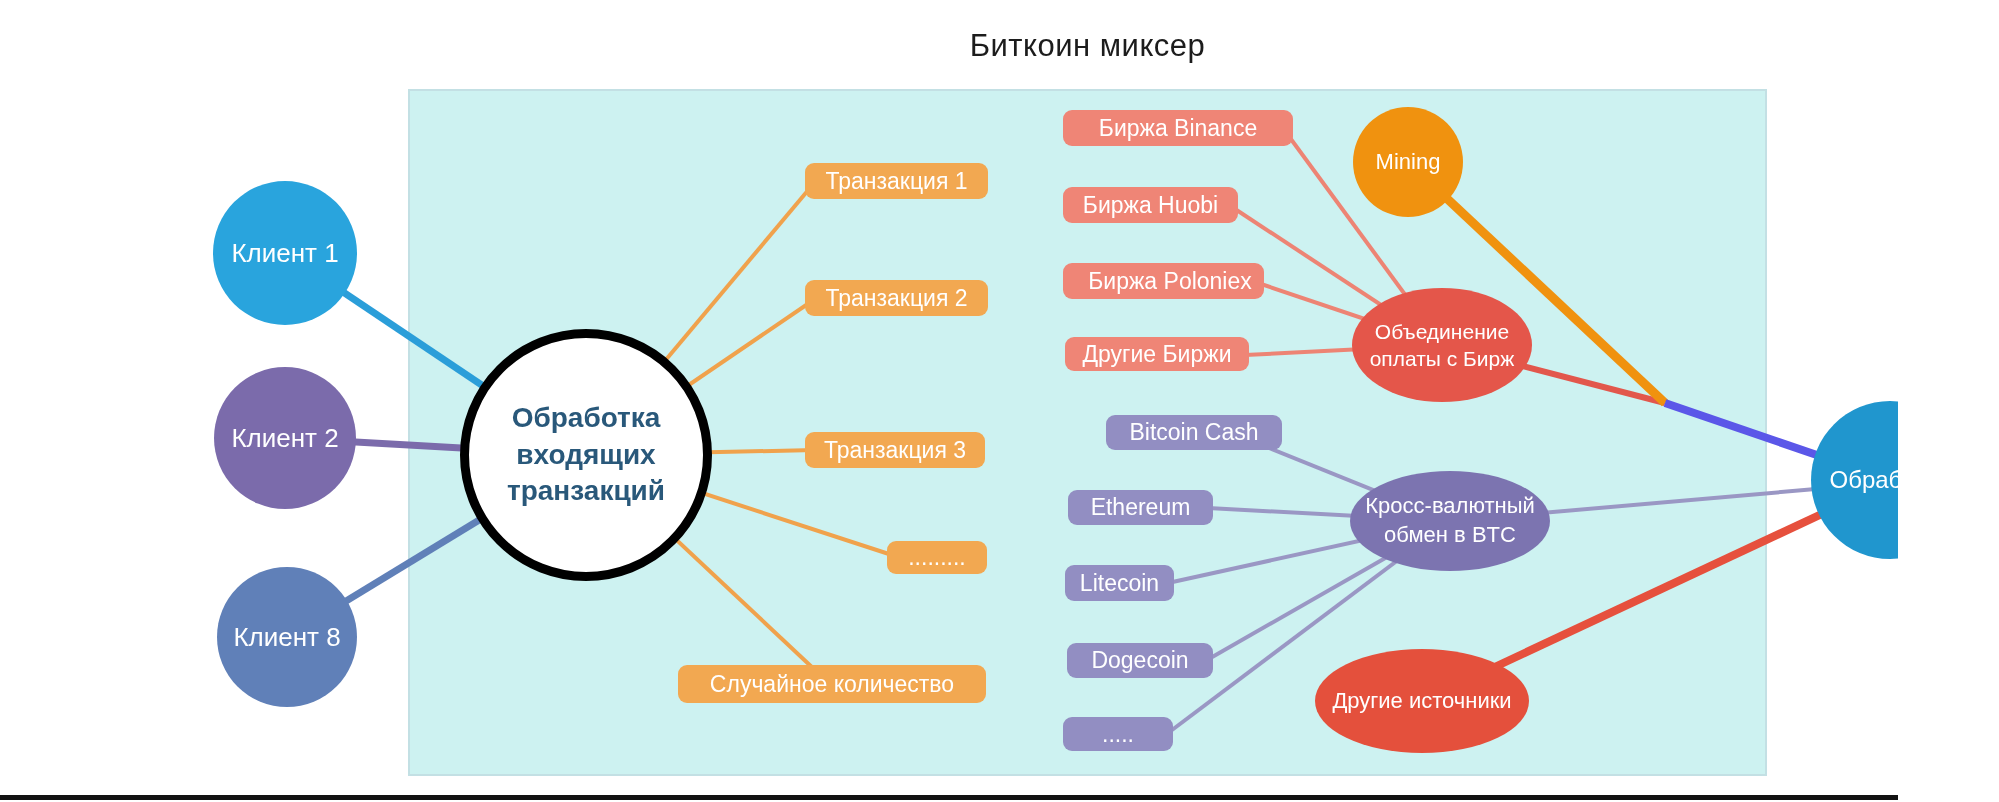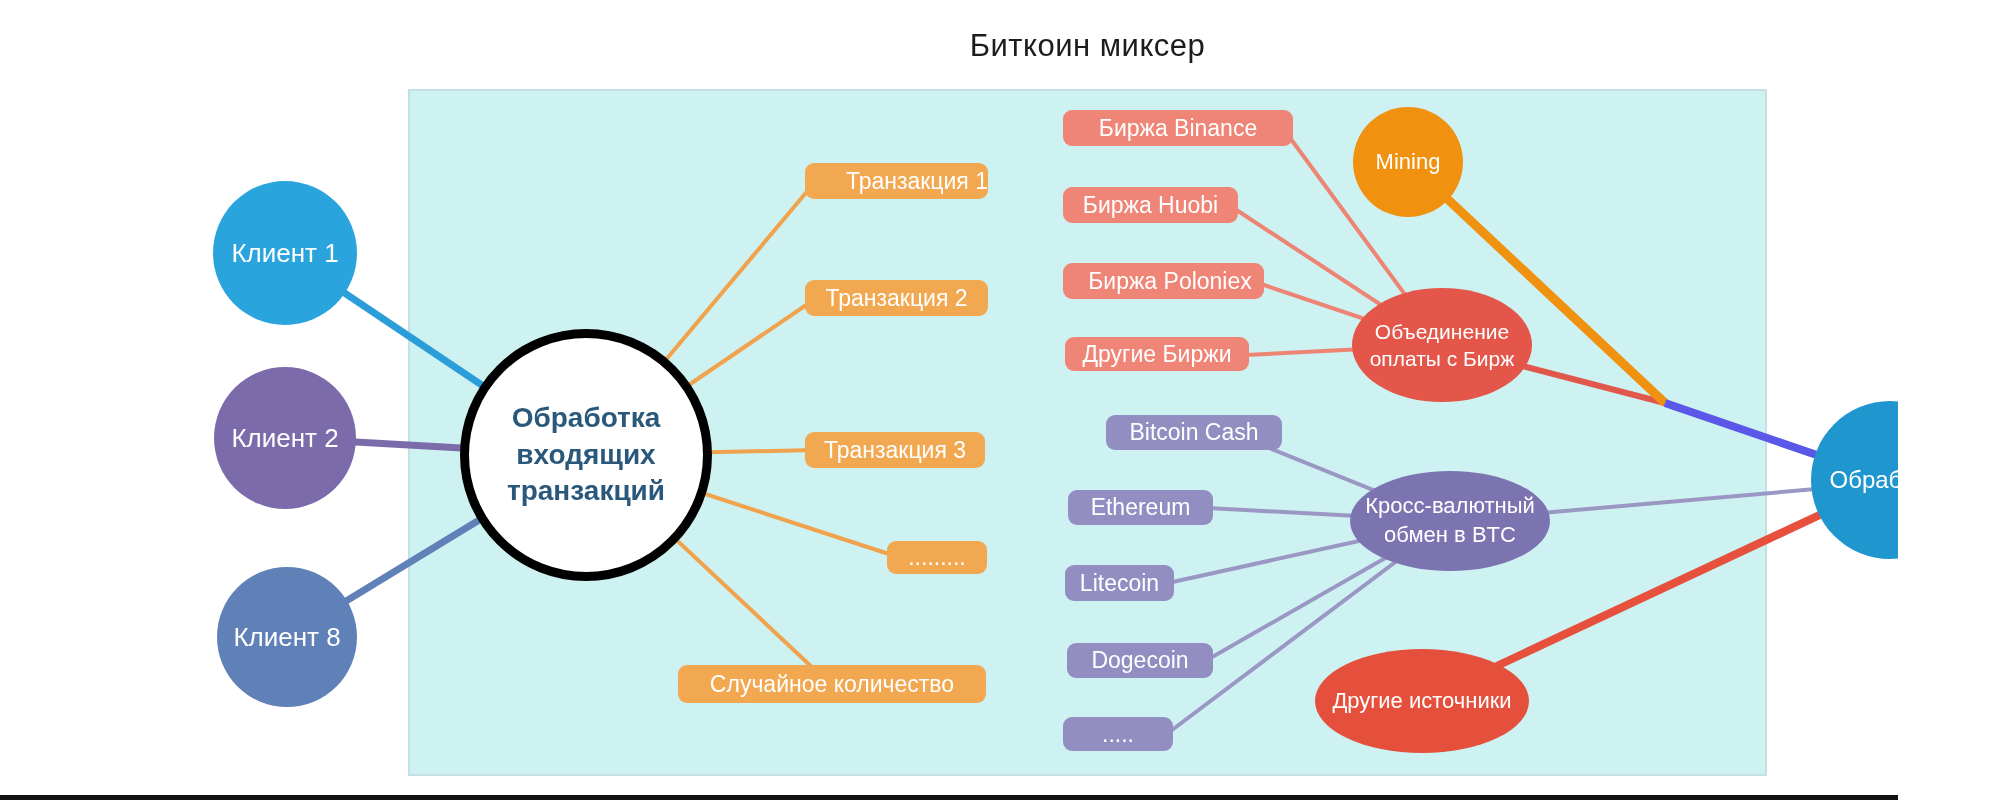--- a/index.html
+++ b/index.html
@@ -87,21 +87,21 @@
     <span>Клиент 2</span>
   </div>
   <div class="node circle c-client3 client-lbl" style="left:217px;top:567px;width:140px;height:140px;">
     <span>Клиент 8</span>
   </div>
 
   <div class="node circle c-main" style="left:460px;top:329px;width:252px;height:252px;padding:10px;">
     <span style="display:block;width:200px;">Обработка входящих транзакций</span>
   </div>
 
-  <div class="node box b-orange" style="left:805px;top:163px;width:183px;height:36px;justify-content:flex-end;">
+  <div class="node box b-orange" style="left:805px;top:163px;width:183px;height:36px;">
     <span>Транзакция 1</span>
   </div>
   <div class="node box b-orange" style="left:805px;top:280px;width:183px;height:36px;">
     <span>Транзакция 2</span>
   </div>
   <div class="node box b-orange" style="left:805px;top:432px;width:180px;height:36px;">
     <span>Транзакция 3</span>
   </div>
   <div class="node box b-orange" style="left:887px;top:541px;width:100px;height:33px;">
     <span>.........</span>

